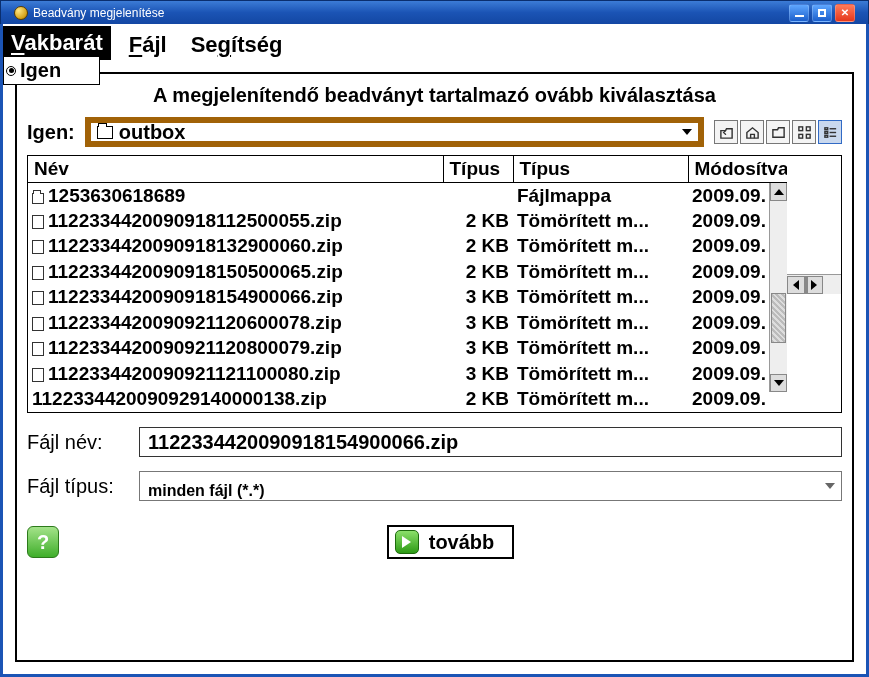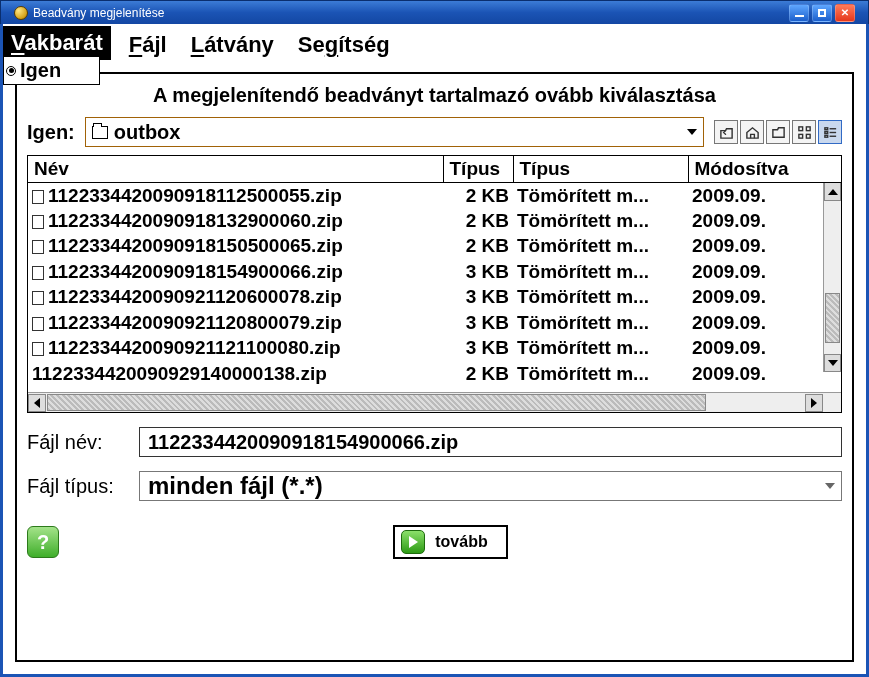--- a/index.html
+++ b/index.html
@@ -90,40 +90,41 @@
   }
   .panel-title{
     font-size:20px; font-weight:bold; text-align:center;
     margin:2px 0 10px 0;
   }
 
   
   .row { display:flex; align-items:center; gap:10px; margin-bottom:8px;}
   .row-label{font-size:20px;font-weight:bold;white-space:nowrap;}
   .location-select{
-    flex:1; height:30px; border:1px solid #a16207;
+    flex:1; height:30px; border:6px solid #a16207;
     background:#fff; display:flex; align-items:center;
     padding:0 20px 0 6px; font-size:20px; font-weight:bold;
     position:relative; cursor:pointer;
   }
   .loc-folder-icon{width:16px;height:13px;margin-right:6px;border:1px solid #000;position:relative;}
   .loc-folder-icon::before{content:"";position:absolute;top:-4px;left:0;width:7px;height:3px;border:1px solid #000;border-bottom:none;background:#fff;}
   .loc-caret{position:absolute;right:6px;top:50%;transform:translateY(-50%);width:0;height:0;border-left:5px solid transparent;border-right:5px solid transparent;border-top:6px solid #000;}
 
   .toolbar-icons{display:flex;gap:2px;}
   .ticon{width:24px;height:24px;border:1px solid #777;display:flex;align-items:center;justify-content:center;cursor:pointer;background:#f4f4f4;}
   .ticon svg{width:15px;height:15px;stroke:#333;fill:none;stroke-width:1.5;}
   .ticon.selected{background:#c9d8ee;border-color:#316ac5;}
 
   
   .filebox{
     border:1px solid #000;
     height:258px;
-    display:flex;flex-direction:column;
+    display:flex;flex-direction:row;
     position:relative;
+    align-items:center;
   }
   .filegrid{
     flex:1;overflow:hidden;position:relative;
   }
   .table{width:100%;border-collapse:collapse;font-size:19px;font-weight:bold;table-layout:fixed;}
   .table th{
     text-align:left;border:1px solid #000;border-top:none;
     padding:2px 6px;background:#fff;
     font-weight:bold;
   }
@@ -158,38 +159,38 @@
 
   
   .form-row{display:flex;align-items:center;gap:14px;margin-top:14px;}
   .form-label{font-size:20px;font-weight:normal;width:98px;}
   .txt-input{
     flex:1;height:30px;border:1px solid #333;padding:0 8px;
     font-size:20px;font-weight:bold;font-family:inherit;
   }
   .type-select{
     flex:1;height:30px;border:1px solid #777;padding:0 6px 0 8px;
-    font-size:24px;font-weight:bold;position:relative;cursor:pointer;
+    font-size:16px;font-weight:bold;position:relative;cursor:pointer;
     display:flex;align-items:flex-end;background:#fff;
   }
   .type-select .loc-caret{border-top-color:#666;}
 
   
   .bottom-row{display:flex;align-items:center;margin-top:24px;position:relative;}
   .help-btn{
     width:32px;height:32px;border-radius:6px;
     background:linear-gradient(to bottom,#a4e38a,#3fae2a);
     border:1px solid #2c7a1b;display:flex;align-items:center;justify-content:center;
     color:#fff;font-weight:bold;font-size:20px;cursor:pointer;
   }
   .next-btn{
     margin:0 auto;
     height:34px;border:2px solid #000;padding:0 18px 0 6px;
     display:flex;align-items:center;gap:10px;
-    font-size:16px;font-weight:bold;cursor:pointer;background:#fff;
+    font-size:20px;font-weight:bold;cursor:pointer;background:#fff;
   }
   .arrow-badge{
     width:24px;height:24px;border-radius:5px;
     background:linear-gradient(to bottom,#8be06a,#2d9a15);
     border:1px solid #1d6b0d;display:flex;align-items:center;justify-content:center;
   }
   .arrow-badge::after{content:"";width:0;height:0;border-top:6px solid transparent;border-bottom:6px solid transparent;border-left:9px solid #fff;}
 </style>
 </head>
 <body>
@@ -201,21 +202,20 @@
   <span class="tb-btn tb-min"></span>
   <span class="tb-btn tb-max"></span>
   <span class="tb-btn tb-close"></span>
 </div>
 
 <div class="window">
 
   <div class="menubar">
     <span class="menu-item menu-active"><span class="uline">V</span>akbarát</span>
     <span class="menu-item"><span class="uline">F</span>ájl</span>
-    <span class="menu-item"><span class="uline">L</span>átvány</span>
     <span class="menu-item">Se<span class="uline">g</span>ítség</span>
 
     <div class="dropdown">
       <div class="dropdown-row">
         <span class="radio-dot"></span>
         <span>Igen</span>
       </div>
     </div>
   </div>
 
@@ -280,20 +280,26 @@
           <thead>
             <tr>
               <th>Név</th>
               <th>Típus</th>
               <th>Típus</th>
               <th>Módosítva</th>
             </tr>
           </thead>
           <tbody id="file-rows">
               <tr>
+                <td><span class="fileicon folder"></span><span>1253630618689</span></td>
+                <td style="text-align: right;"></td>
+                <td>Fájlmappa</td>
+                <td>2009.09.</td>
+              </tr>
+              <tr>
                 <td><span class="fileicon"></span><span>1122334420090918112500055.zip</span></td>
                 <td style="text-align: right;">2 KB</td>
                 <td>Tömörített m...</td>
                 <td>2009.09.</td>
               </tr>
               <tr>
                 <td><span class="fileicon"></span><span>1122334420090918132900060.zip</span></td>
                 <td style="text-align: right;">2 KB</td>
                 <td>Tömörített m...</td>
                 <td>2009.09.</td>

